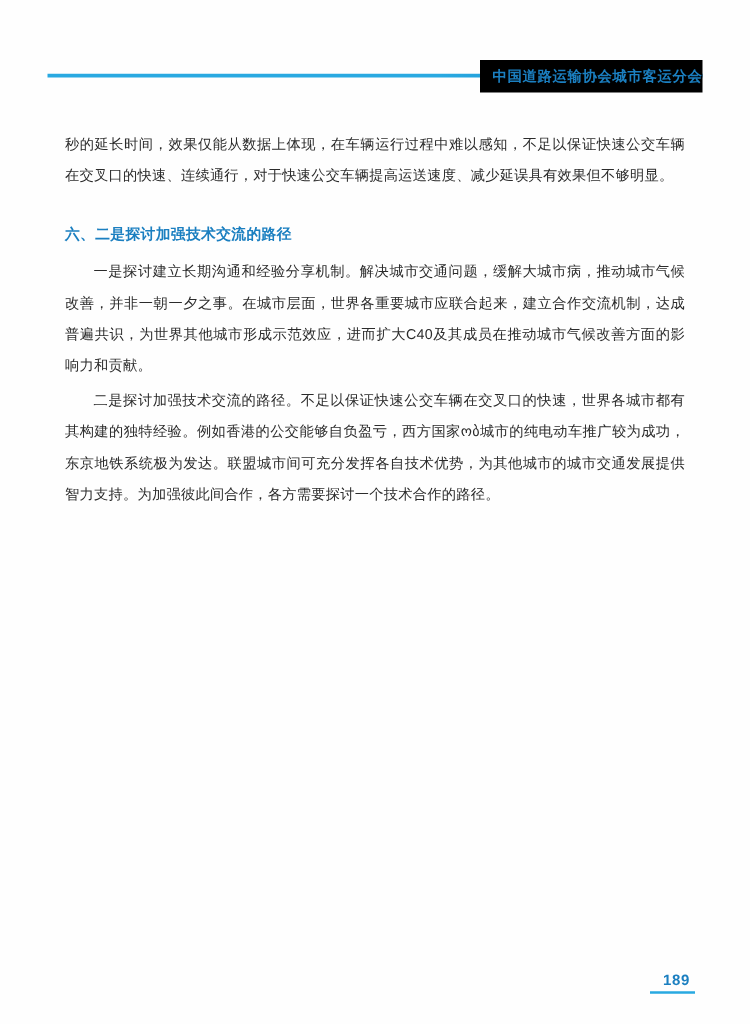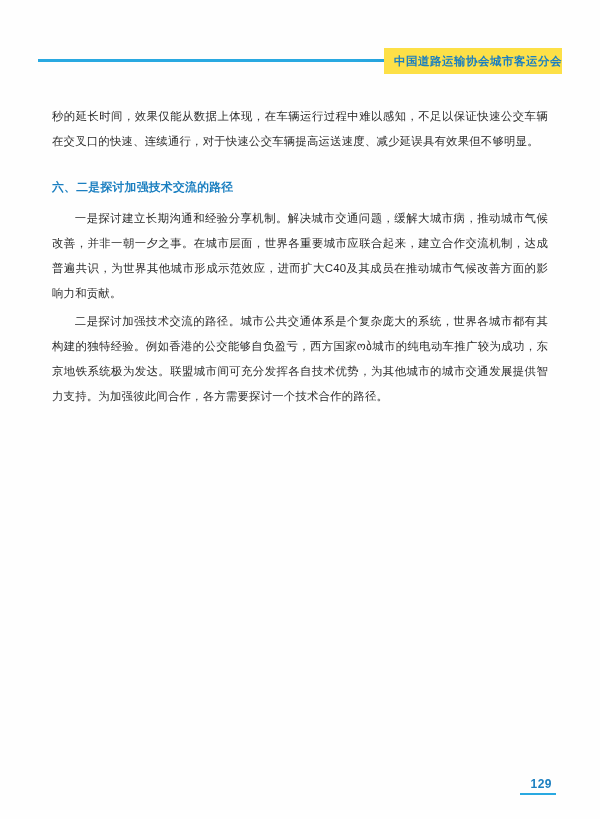--- a/index.html
+++ b/index.html
@@ -38,21 +38,21 @@
     background: linear-gradient(to right, #29a9e1 0%, #29a9e1 60%, #0c7fc4 100%);
   }
   .header-title-wrap {
     position: absolute;
     right: 0;
     top: 0;
     height: 26px;
     display: flex;
     align-items: center;
     padding-left: 10px;
-    background: #fde047;
+    background: #000000;
   }
   .header-title {
     font-size: 11.5px;
     font-weight: bold;
     color: #1b7fc0;
     letter-spacing: 0.5px;
     white-space: nowrap;
   }
   
   .content {
@@ -113,20 +113,20 @@
     </div>
   </div>
 
   <div class="content">
 
     <p class="para">秒的延长时间，效果仅能从数据上体现，在车辆运行过程中难以感知，不足以保证快速公交车辆在交叉口的快速、连续通行，对于快速公交车辆提高运送速度、减少延误具有效果但不够明显。</p>
 
     <h2 class="section-heading">六、二是探讨加强技术交流的路径</h2>
 
     <p class="para indent">一是探讨建立长期沟通和经验分享机制。解决城市交通问题，缓解大城市病，推动城市气候改善，并非一朝一夕之事。在城市层面，世界各重要城市应联合起来，建立合作交流机制，达成普遍共识，为世界其他城市形成示范效应，进而扩大C40及其成员在推动城市气候改善方面的影响力和贡献。</p>
-    <p class="para indent">二是探讨加强技术交流的路径。城市公共交通体系是个复杂庞大的系统，世界各城市都有其构建的独特经验。例如香港的公交能够自负盈亏，西方国家ობ城市的纯电动车推广较为成功，东京地铁系统极为发达。联盟城市间可充分发挥各自技术优势，为其他城市的城市交通发展提供智力支持。为加强彼此间合作，各方需要探讨一个技术合作的路径。</p>
+    <p class="para indent">二是探讨加强技术交流的路径。不足以保证快速公交车辆在交叉口的快速，世界各城市都有其构建的独特经验。例如香港的公交能够自负盈亏，西方国家ობ城市的纯电动车推广较为成功，东京地铁系统极为发达。联盟城市间可充分发挥各自技术优势，为其他城市的城市交通发展提供智力支持。为加强彼此间合作，各方需要探讨一个技术合作的路径。</p>
 
   </div>
 
-  <div class="page-number">129</div>
+  <div class="page-number">189</div>
   <div class="page-number-rule"></div>
 
 </div>
 
 </body></html>

